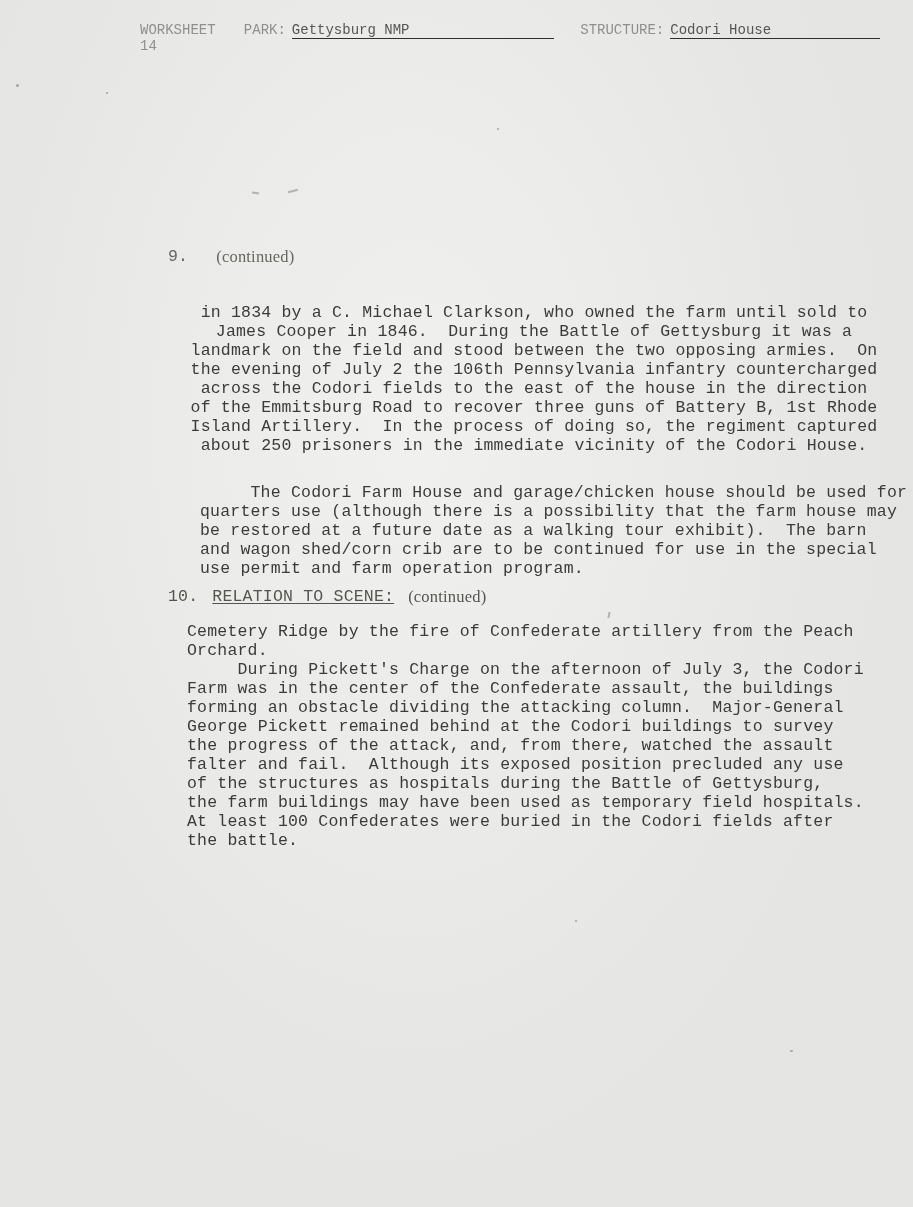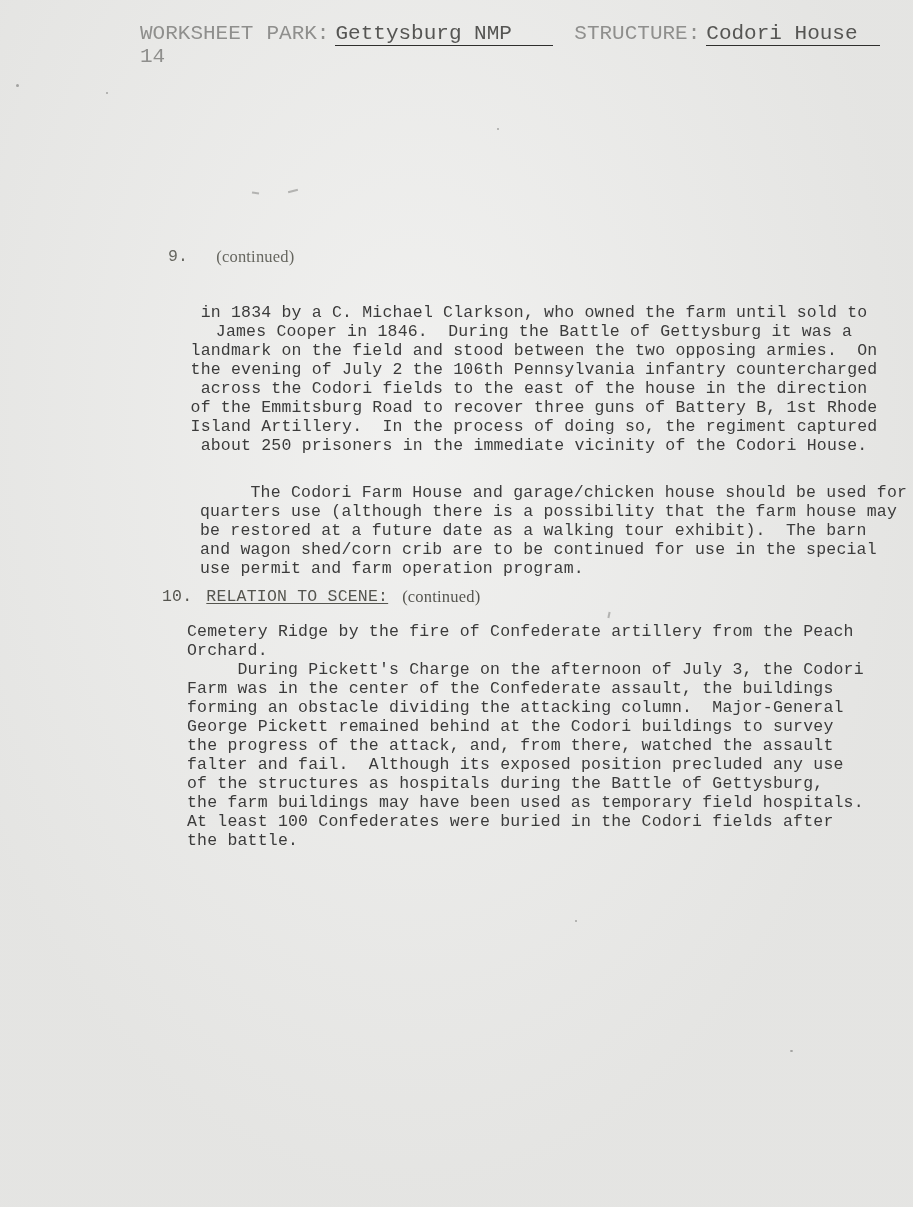--- a/index.html
+++ b/index.html
@@ -24,21 +24,21 @@
     line-height: 19px;
     letter-spacing: 0.2px;
     white-space: pre-wrap;
     filter: blur(0.3px);
   }
   .header-row {
     position: absolute;
     top: 22px;
     left: 140px;
     width: 740px;
-    font-size: 21px;
+    font-size: 14px;
     display: flex;
     align-items: baseline;
     filter: blur(0.35px);
   }
   .faded { color: #8f8f8d; }
   .value { color: #555553; }
   .fill-line {
     display: inline-block;
     border-bottom: 1.6px solid #2f2f2d;
     margin-left: 6px;
@@ -89,21 +89,21 @@
 of the Emmitsburg Road to recover three guns of Battery B, 1st Rhode
 Island Artillery.  In the process of doing so, the regiment captured
 about 250 prisoners in the immediate vicinity of the Codori House.</div>
 
   <div class="typed" style="top:483px; left:200px; width:710px;">     The Codori Farm House and garage/chicken house should be used for
 quarters use (although there is a possibility that the farm house may
 be restored at a future date as a walking tour exhibit).  The barn
 and wagon shed/corn crib are to be continued for use in the special
 use permit and farm operation program.</div>
 
-  <div class="typed sec-heading" style="top:587px; left:162px; color:#55554f;">
+  <div class="typed sec-heading" style="top:587px; left:168px; color:#55554f;">
     <span class="sec-number">10.</span>
     <span class="sec-title">RELATION TO SCENE:</span>
     <span class="sec-suffix">(continued)</span>
   </div>
 
   <div class="typed" style="top:622px; left:187px; width:700px;">Cemetery Ridge by the fire of Confederate artillery from the Peach
 Orchard.
      During Pickett's Charge on the afternoon of July 3, the Codori
 Farm was in the center of the Confederate assault, the buildings
 forming an obstacle dividing the attacking column.  Major-General

